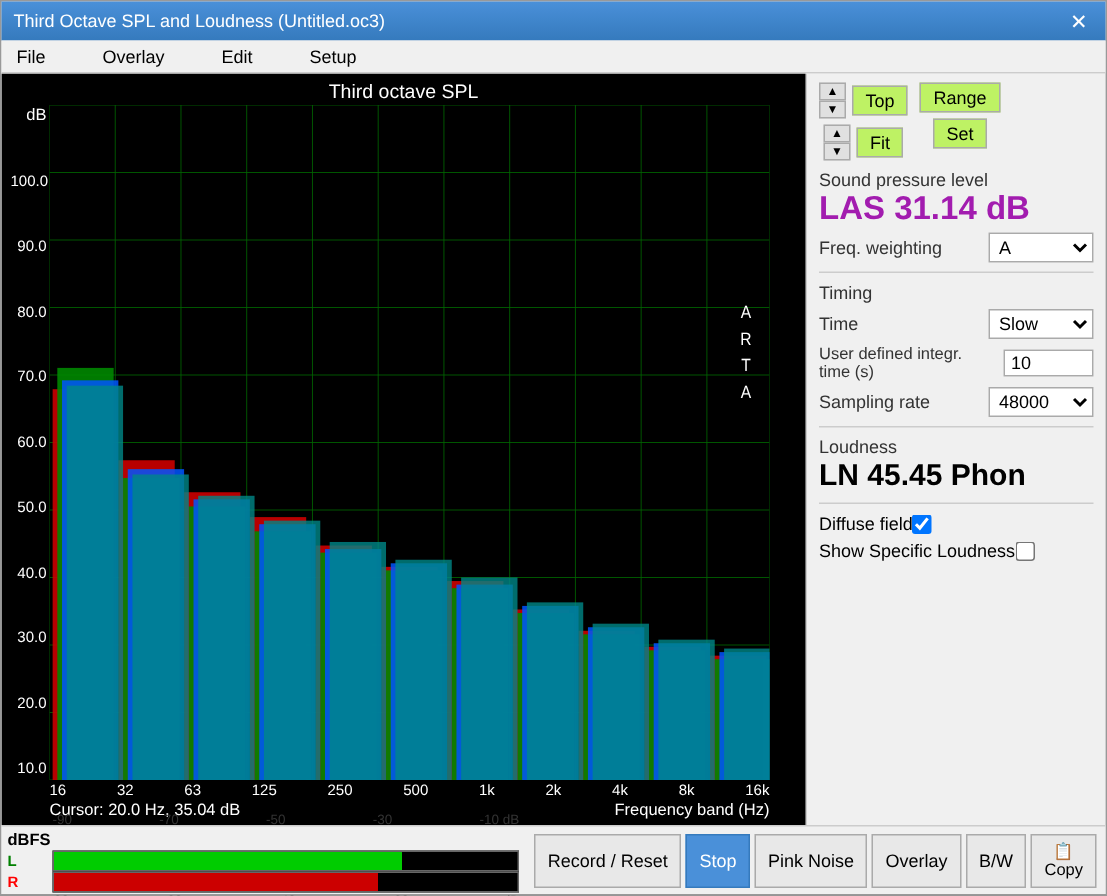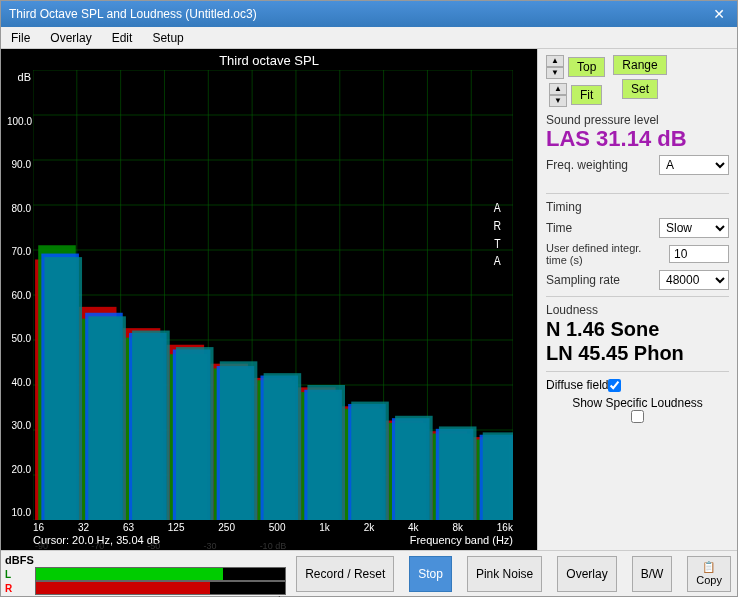--- a/index.html
+++ b/index.html
@@ -40,21 +40,21 @@
       border: none;
       color: white;
       cursor: pointer;
       font-size: 14px;
       padding: 0 4px;
     }
     .menu-bar {
       background: #f0f0f0;
       padding: 2px 4px;
       display: flex;
-      gap: 8px;
+      gap: 26px;
       border-bottom: 1px solid #ccc;
       flex-shrink: 0;
       height: 22px;
       align-items: center;
     }
     .menu-item {
       padding: 2px 6px;
       cursor: pointer;
       font-size: 12px;
     }
@@ -178,21 +178,21 @@
       color: #333;
     }
     .big-value {
       font-size: 22px;
       font-weight: bold;
       color: #a21caf;
       line-height: 1.1;
     }
     .spl-section {
       border-bottom: 1px solid #ccc;
-      padding-bottom: 18px;
+      padding-bottom: 6px;
     }
     .row-control {
       display: flex;
       align-items: center;
       justify-content: space-between;
       gap: 4px;
     }
     .row-label {
       font-size: 12px;
       color: #333;
@@ -219,21 +219,21 @@
       border-bottom: 1px solid #ccc;
       padding-bottom: 6px;
     }
     .loudness-values {
       font-size: 20px;
       font-weight: bold;
       line-height: 1.2;
     }
     .checkbox-row {
       display: flex;
-      align-items: center;
+      align-items: flex-end;
       gap: 0;
     }
     .checkbox-label {
       font-size: 12px;
     }
     .bottom-bar {
       height: 46px;
       background: #f0f0f0;
       border-top: 1px solid #ccc;
       display: flex;
@@ -267,21 +267,21 @@
       display: flex;
       align-items: center;
     }
     .level-bar-green {
       height: 100%;
       background: #00cc00;
     }
     .action-buttons {
       display: flex;
       align-items: center;
-      gap: 15px;
+      gap: 3px;
       padding: 4px 6px;
       flex-shrink: 0;
     }
     .action-btn {
       padding: 3px 8px;
       border: 1px solid #aaa;
       background: #e8e8e8;
       cursor: pointer;
       font-size: 12px;
       height: 36px;
@@ -530,31 +530,30 @@
             <option>44100</option>
             <option selected="">48000</option>
             <option>96000</option>
           </select>
         </div>
       </div>
 
       <div class="loudness-section">
         <div class="section-label">Loudness</div>
         <div class="loudness-values">
-          <div>N 1.46 Sone</div>
           <div>LN 45.45 Phon</div>
         </div>
       </div>
 
       <div>
         <div class="checkbox-row">
           <span class="checkbox-label">Diffuse field</span>
           <input type="checkbox" checked="" style="">
         </div>
-        <div class="checkbox-row" style="margin-top:4px;flex-direction:column;">
+        <div class="checkbox-row" style="margin-top:4px;">
           <span class="checkbox-label">Show Specific Loudness</span>
           <input type="checkbox" style="">
         </div>
       </div>
     </div>
   </div>
 
   <div class="bottom-bar">
 
     <div class="dbfs-section">

